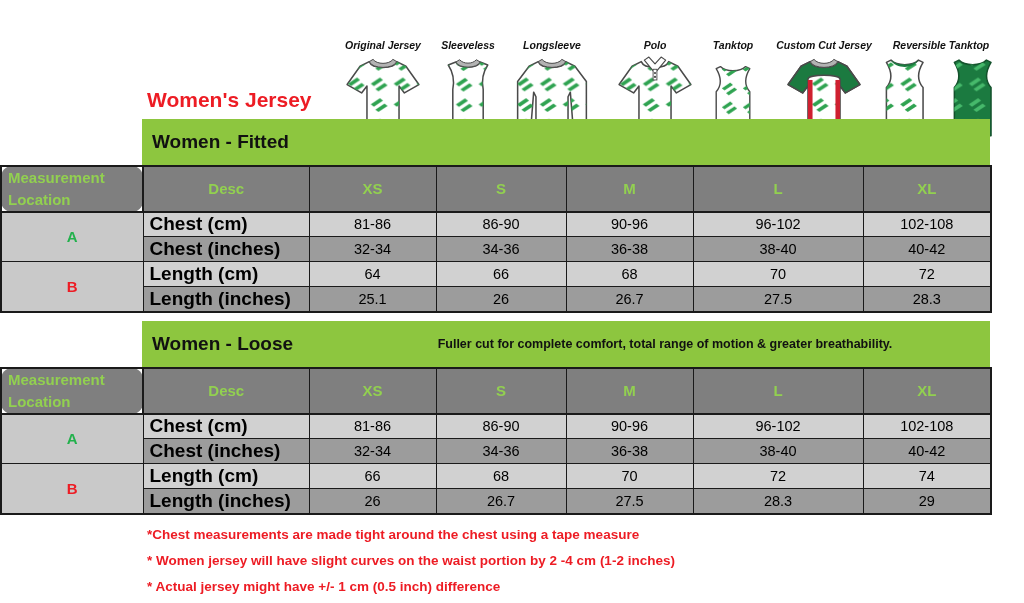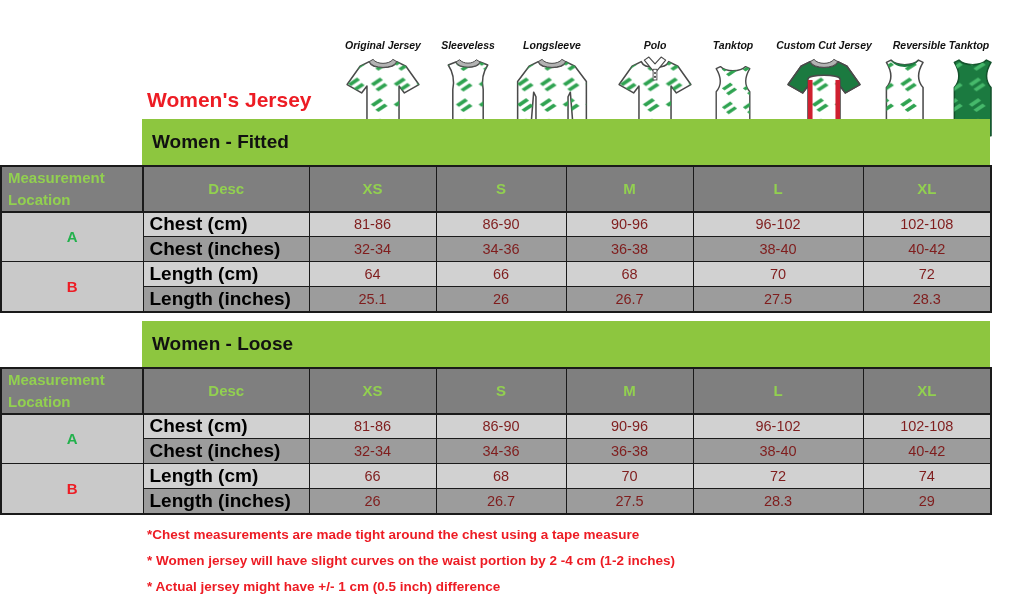--- a/index.html
+++ b/index.html
@@ -45,22 +45,22 @@
   tr.head td{background:var(--header_gray);color:var(--header_text_green);font-weight:bold;
     font-size:15px;text-align:center;height:45px;border-bottom:2px solid var(--line_black);}
   tr.head td.corner{text-align:left;padding-left:6px;white-space:normal;line-height:1.45;}
   tr.rlight td{background:var(--row_light);}
   tr.rdark td{background:var(--row_dark);}
   td.loc{background:var(--loc_bg) !important;text-align:center;font-weight:bold;font-size:15px;
     border-right:2px solid var(--line_black);}
   td.locA{color:var(--location_a_green);}
   td.locB{color:var(--location_b_red);}
   td.desc{font-weight:bold;font-size:19px;color:#000;padding-left:6px;height:25px;}
-  td.val{text-align:center;font-size:14.5px;color:#7f1d1d;height:25px;}
-  tr.head td.corner{border-right:2px solid var(--line_black);}
+  td.val{text-align:center;font-size:14.5px;color:#000000;height:25px;}
+  tr.head td.corner{border-right:2px solid var(--line_black);border-radius:11px;}
 
   
   .footnote{position:absolute;left:147px;font-size:13.5px;font-weight:bold;color:var(--note_red);white-space:nowrap;text-align:right;}
 </style>
 </head>
 <body>
 
 <div id="canvas">
 
   <svg width="0" height="0" style="position:absolute" aria-hidden="true">
@@ -210,20 +210,21 @@
       <td class="val">26</td>
       <td class="val">26.7</td>
       <td class="val">27.5</td>
       <td class="val">28.3</td>
     </tr>
     </tbody>
   </table>
 
   <div class="section-bar" style="top:321px;">
     <div class="bar-title">Women - Loose</div>
+    <div class="bar-desc">Fuller cut for complete comfort, total range of motion &amp; greater breathability.</div>
   </div>
 
   <table class="size-table" style="top:367px;">
     <colgroup>
       <col style="width:142px">
         <col style="width:166px">
         <col style="width:127px">
       <col style="width:130px">
         <col style="width:127px">
         <col style="width:170px">

